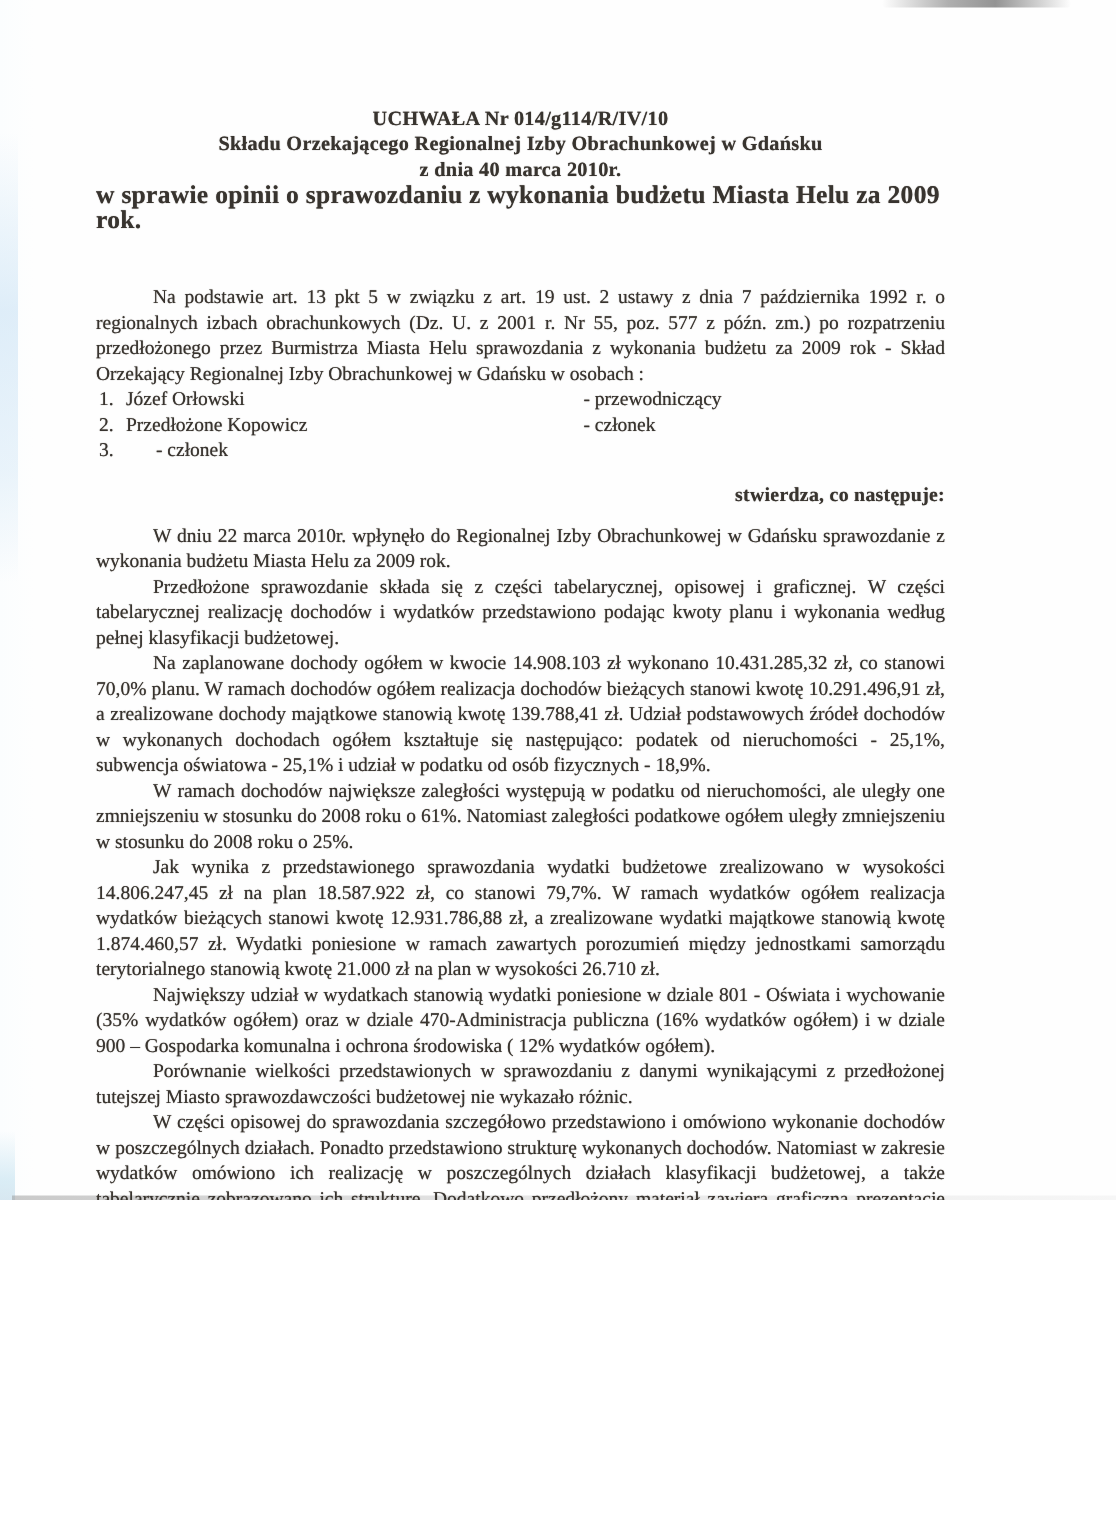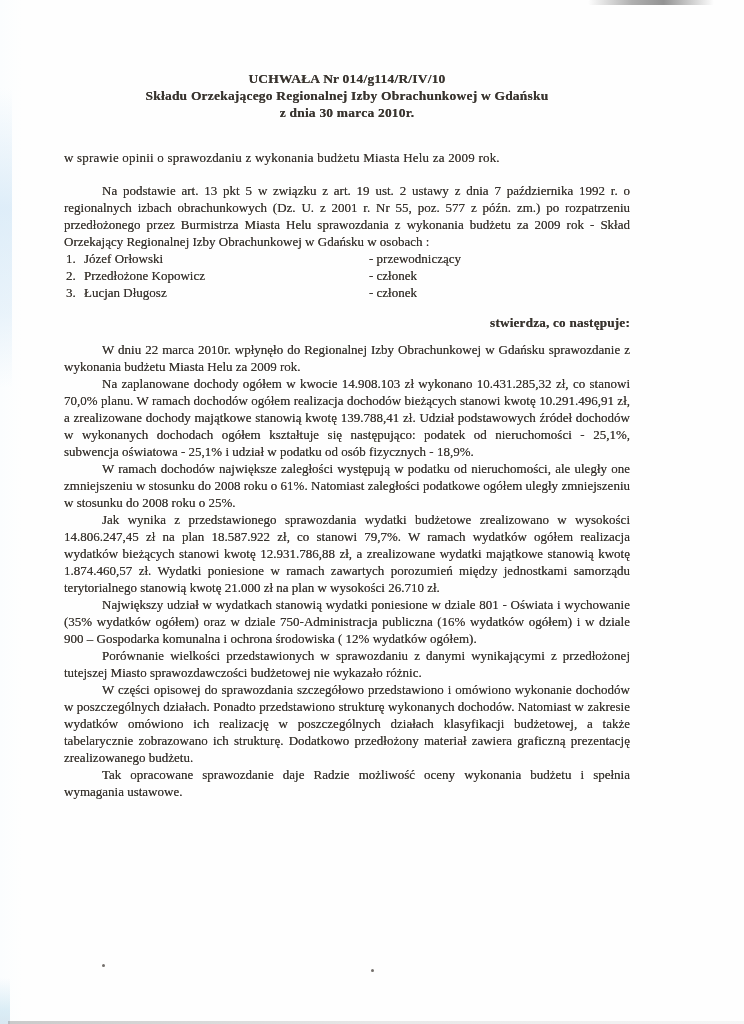--- a/index.html
+++ b/index.html
@@ -3,73 +3,74 @@
 <meta charset="utf-8">
 <style>
   html, body {
     margin: 0;
     padding: 0;
     background: #ffffff;
   }
   .page {
     position: relative;
     width: 744px;
-    height: 1024px;
+    height: 800px;
     background: linear-gradient(90deg, #fbfdfe 0%, #fefefe 3%, #fefefe 100%);
     overflow: hidden;
     font-family: "Liberation Serif", "DejaVu Serif", serif;
     color: #38342f;
   }
   .content {
     position: absolute;
     left: 64px;
     top: 70px;
     width: 566px;
     text-shadow: 0 0 0.6px rgba(70, 62, 55, 0.85);
   }
   .doc-title {
     text-align: center;
     font-weight: bold;
     font-size: 13.5px;
     line-height: 17px;
     letter-spacing: 0.2px;
   }
   .subject {
-    font-weight: normal;
-    font-size: 13px;
+    font-weight: bold;
+    font-size: 17px;
     line-height: 17px;
-    margin-top: 28px;
+    margin-top: 0;
     letter-spacing: 0.2px;
   }
   .para {
     font-size: 13px;
     line-height: 17px;
     text-align: justify;
     text-indent: 38px;
     margin: 0;
   }
   .legal-basis {
-    margin-top: 16px;
+    margin-top: 34px;
   }
   .members {
     margin: 0 0 0 2px;
   }
   .member-row {
     display: flex;
     font-size: 13px;
     line-height: 17px;
   }
   .member-number {
     width: 18px;
   }
   .member-name {
     width: 285px;
   }
   .member-role {
     flex: 1;
+    margin-left: 20px;
   }
   .decision-intro {
     font-weight: bold;
     font-size: 13.2px;
     line-height: 17px;
     margin-top: 13px;
     letter-spacing: 0.2px;
     text-align: right;
   }
   .body-block {
@@ -129,52 +130,52 @@
   <div class="artifact-left-blue-low"></div>
   <div class="artifact-bottom-strip"></div>
   <div class="artifact-dot dot-1"></div>
   <div class="artifact-dot dot-2"></div>
 
   <div class="content">
 
     <div class="doc-title">
       <div>UCHWAŁA Nr  014/g114/R/IV/10</div>
       <div>Składu Orzekającego Regionalnej Izby Obrachunkowej w Gdańsku</div>
-      <div>z dnia 30 marca 2010r.</div>
+      <div>z dnia 40 marca 2010r.</div>
     </div>
 
     <div class="subject">w sprawie opinii o sprawozdaniu z wykonania budżetu Miasta Helu  za  2009 rok.</div>
 
     <p class="para legal-basis">Na podstawie art. 13 pkt 5 w związku z art. 19 ust. 2 ustawy z dnia 7 października 1992 r. o regionalnych izbach obrachunkowych (Dz. U. z 2001 r. Nr 55, poz. 577 z późn. zm.) po rozpatrzeniu przedłożonego przez Burmistrza Miasta Helu sprawozdania z wykonania budżetu za 2009 rok - Skład Orzekający Regionalnej Izby Obrachunkowej w Gdańsku w osobach :</p>
 
     <div class="members">
       <div class="member-row">
         <span class="member-number">1.</span>
         <span class="member-name">Józef Orłowski</span>
         <span class="member-role">- przewodniczący</span>
       </div>
       <div class="member-row">
         <span class="member-number">2.</span>
         <span class="member-name">Przedłożone  Kopowicz</span>
         <span class="member-role">- członek</span>
       </div>
       <div class="member-row">
         <span class="member-number">3.</span>
-        <span class="member-name">Łucjan Długosz</span>
         <span class="member-role">- członek</span>
       </div>
     </div>
 
     <div class="decision-intro">stwierdza, co następuje:</div>
 
     <div class="body-block">
       <p class="para">W dniu 22 marca 2010r. wpłynęło do Regionalnej Izby Obrachunkowej w Gdańsku sprawozdanie z wykonania budżetu Miasta Helu za 2009 rok.</p>
+      <p class="para">Przedłożone sprawozdanie składa się z części tabelarycznej, opisowej i graficznej. W części tabelarycznej realizację dochodów i wydatków przedstawiono podając kwoty planu i wykonania według pełnej klasyfikacji budżetowej.</p>
       <p class="para">Na zaplanowane dochody ogółem w kwocie 14.908.103 zł wykonano 10.431.285,32 zł, co stanowi 70,0% planu. W ramach dochodów ogółem realizacja dochodów bieżących stanowi kwotę 10.291.496,91 zł, a zrealizowane dochody majątkowe stanowią kwotę 139.788,41 zł. Udział podstawowych źródeł dochodów w wykonanych dochodach ogółem kształtuje się następująco: podatek od nieruchomości - 25,1%, subwencja oświatowa - 25,1% i udział w podatku od osób fizycznych - 18,9%.</p>
       <p class="para">W ramach dochodów największe zaległości występują w podatku od nieruchomości, ale uległy one zmniejszeniu w stosunku do 2008 roku o 61%. Natomiast zaległości podatkowe ogółem uległy zmniejszeniu w stosunku do 2008 roku o 25%.</p>
       <p class="para">Jak wynika z przedstawionego sprawozdania wydatki budżetowe zrealizowano w wysokości 14.806.247,45 zł na plan 18.587.922 zł, co stanowi 79,7%. W ramach wydatków ogółem realizacja wydatków bieżących stanowi kwotę 12.931.786,88 zł, a zrealizowane wydatki majątkowe stanowią kwotę 1.874.460,57 zł. Wydatki poniesione w ramach zawartych porozumień między jednostkami samorządu terytorialnego stanowią kwotę 21.000 zł na plan w wysokości 26.710 zł.</p>
-      <p class="para">Największy udział w wydatkach stanowią wydatki poniesione w dziale 801 - Oświata i wychowanie (35% wydatków ogółem) oraz w dziale 750-Administracja publiczna (16% wydatków ogółem) i w dziale 900 – Gospodarka komunalna i ochrona środowiska ( 12% wydatków ogółem).</p>
+      <p class="para">Największy udział w wydatkach stanowią wydatki poniesione w dziale 801 - Oświata i wychowanie (35% wydatków ogółem) oraz w dziale 470-Administracja publiczna (16% wydatków ogółem) i w dziale 900 – Gospodarka komunalna i ochrona środowiska ( 12% wydatków ogółem).</p>
       <p class="para">Porównanie wielkości przedstawionych w sprawozdaniu z danymi wynikającymi z przedłożonej tutejszej Miasto sprawozdawczości budżetowej nie wykazało różnic.</p>
       <p class="para">W części opisowej do sprawozdania szczegółowo przedstawiono i omówiono wykonanie dochodów w poszczególnych działach. Ponadto przedstawiono strukturę wykonanych dochodów. Natomiast w zakresie wydatków omówiono ich realizację w poszczególnych działach klasyfikacji budżetowej, a także tabelarycznie zobrazowano ich strukturę. Dodatkowo przedłożony materiał zawiera graficzną prezentację zrealizowanego budżetu.</p>
       <p class="para">Tak opracowane sprawozdanie daje Radzie możliwość oceny wykonania budżetu i spełnia wymagania ustawowe.</p>
     </div>
 
   </div>
 </div>
 
 </body></html>

